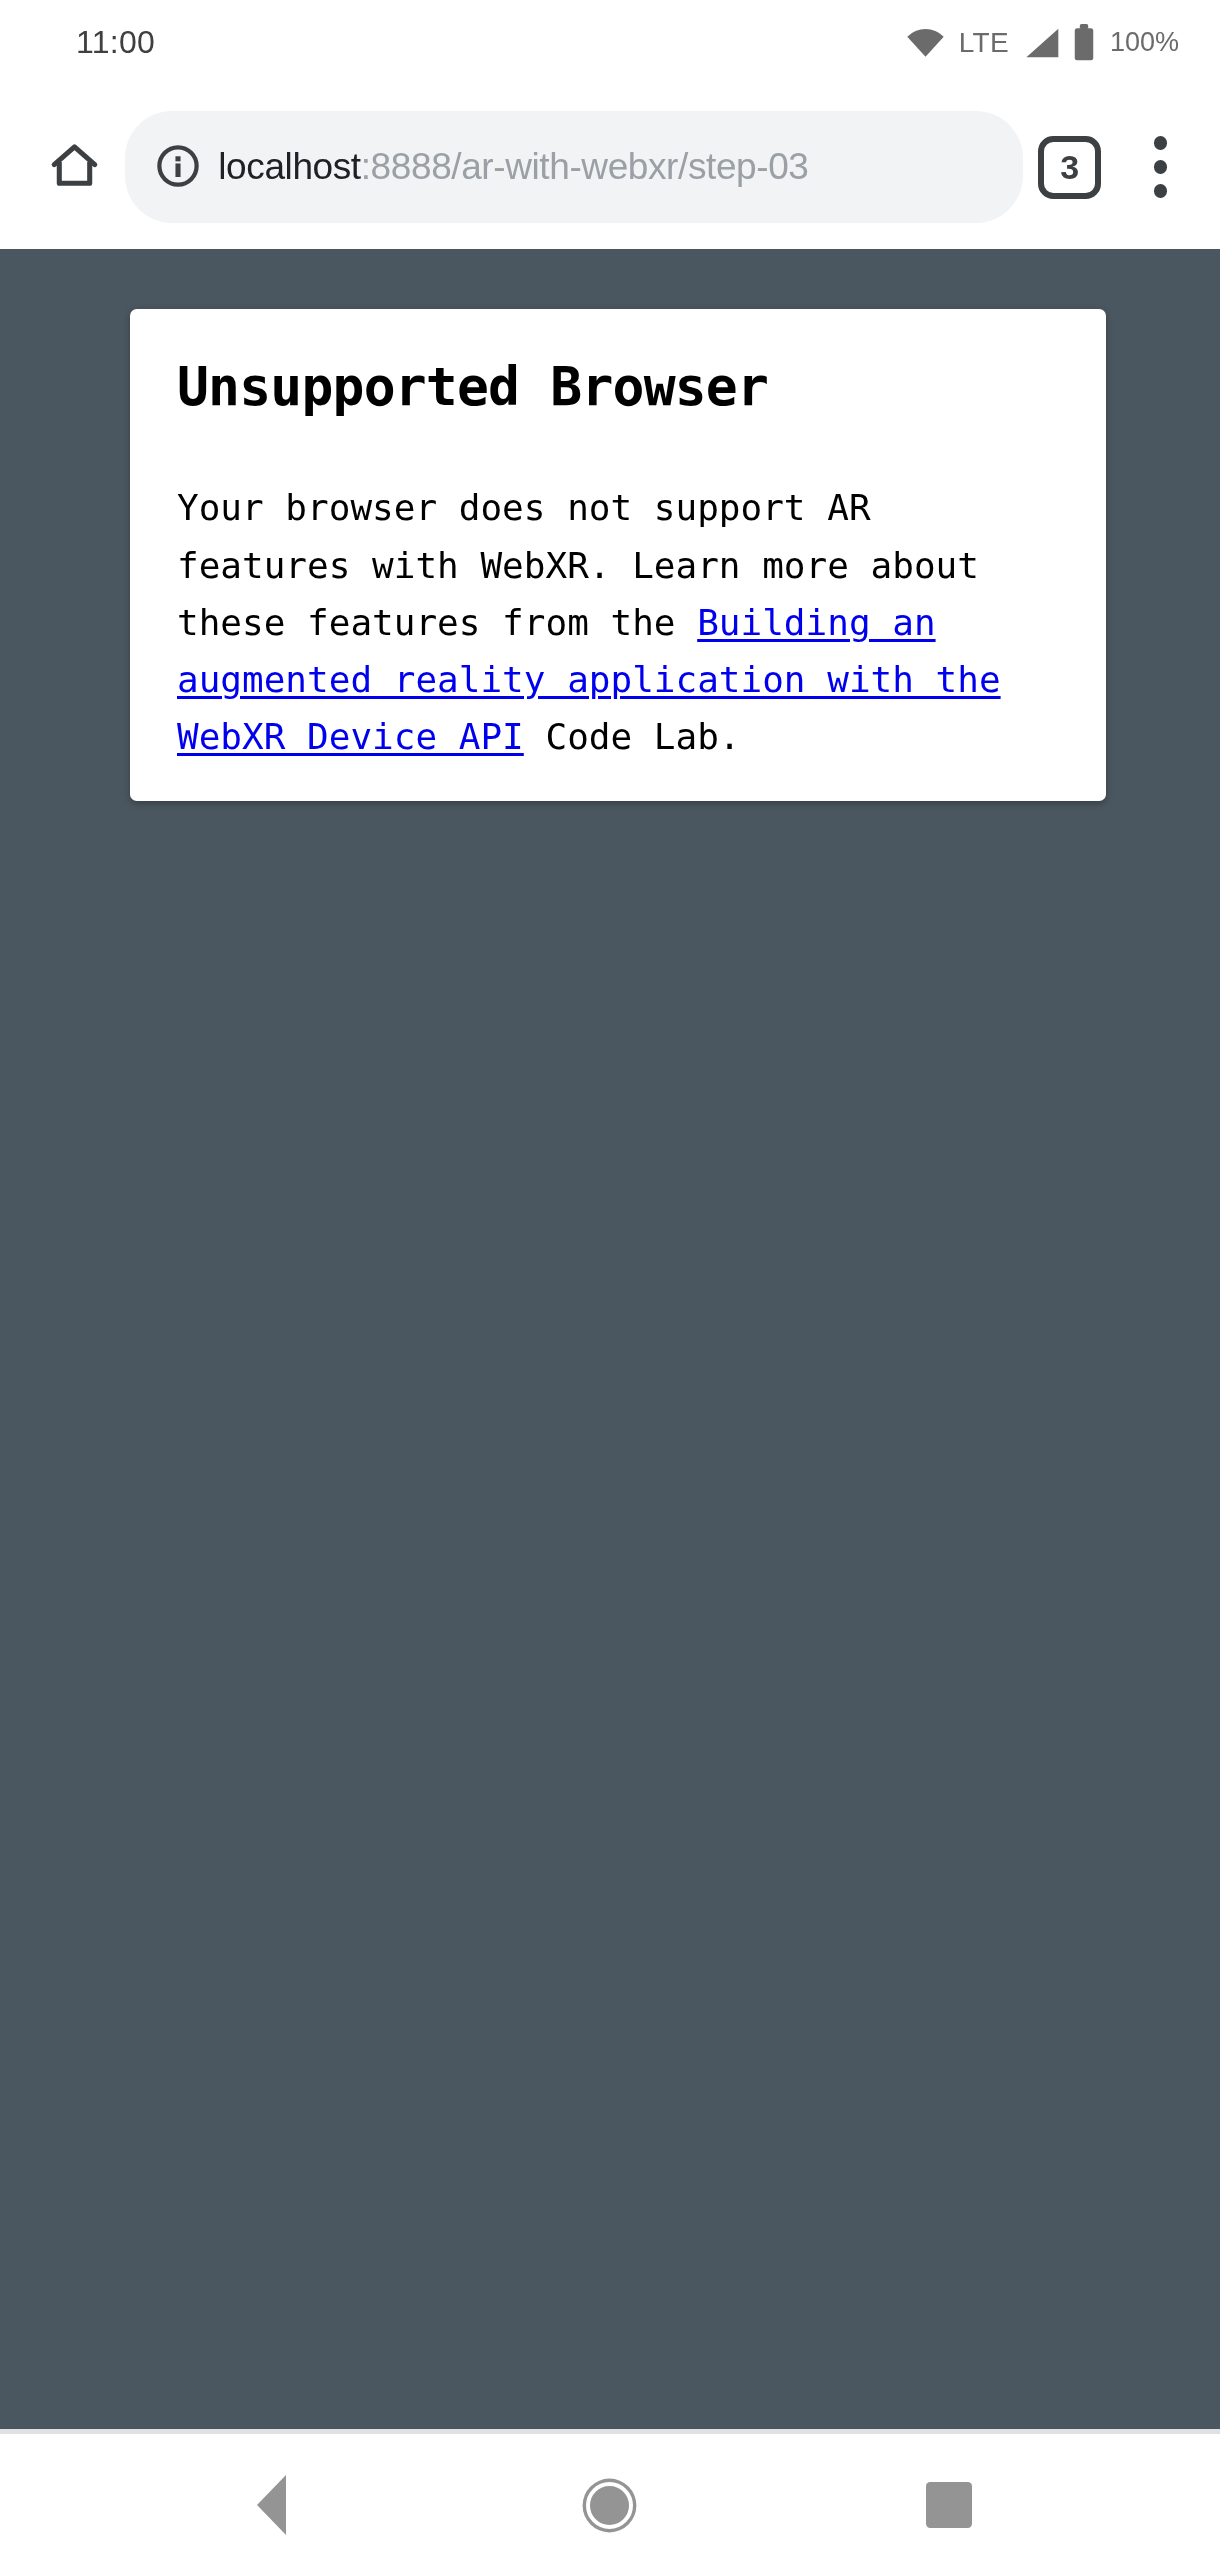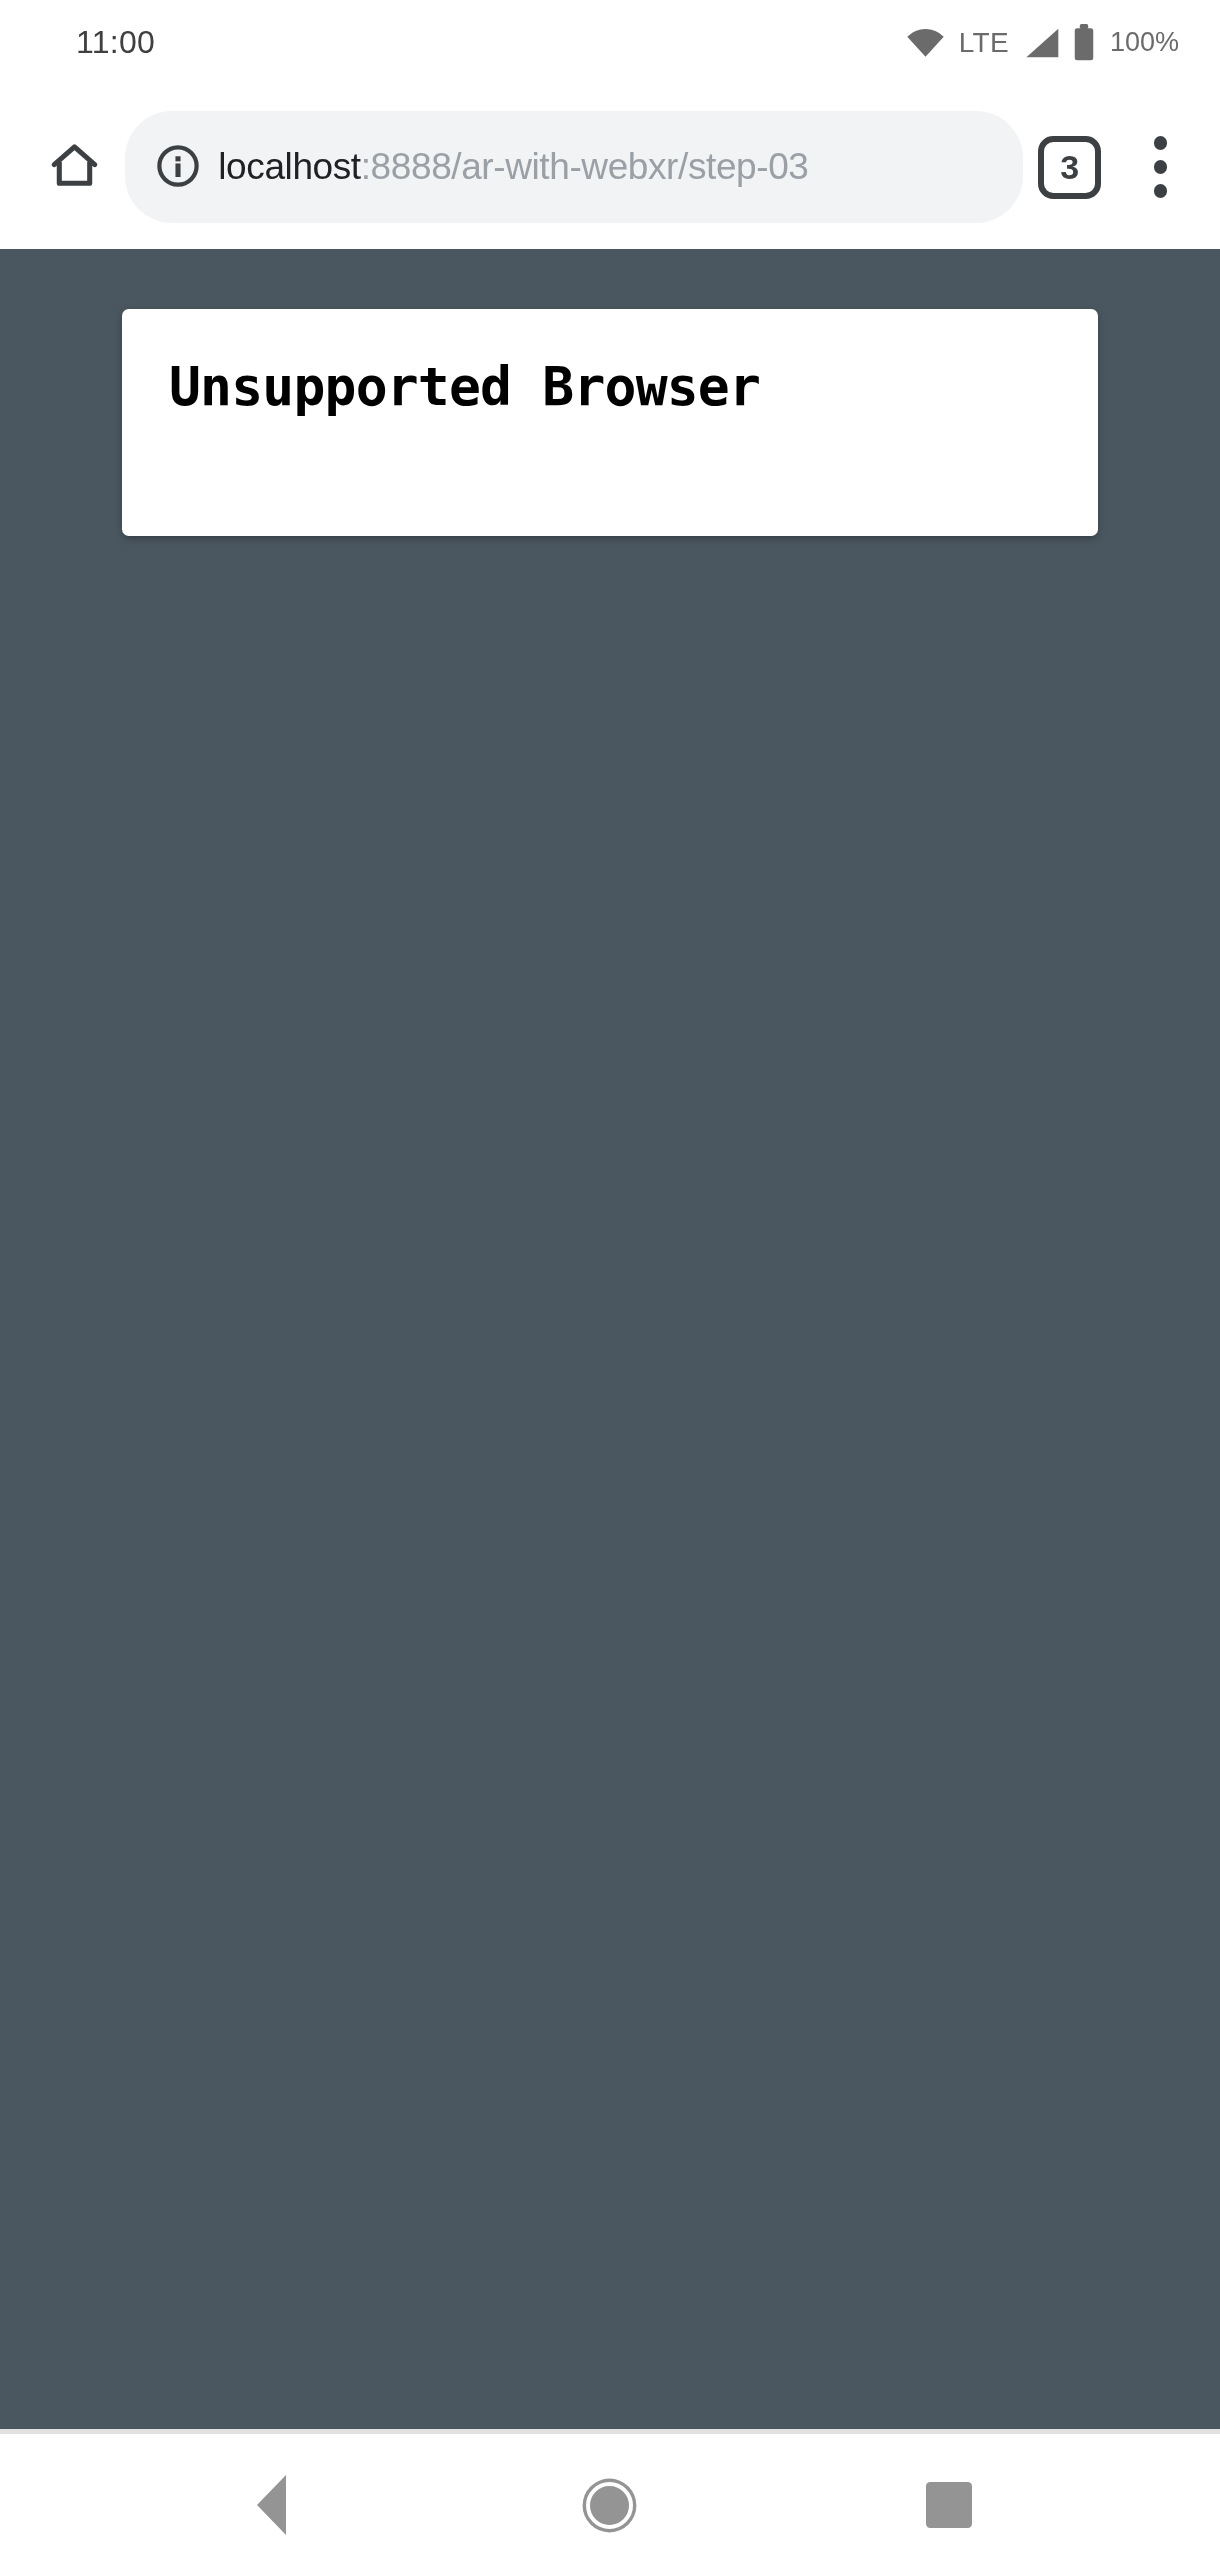--- a/index.html
+++ b/index.html
@@ -156,27 +156,27 @@
     flex: 1 1 auto;
     background: #4b5760;
     position: relative;
     overflow: hidden;
     border-bottom: 5.1px solid #dfe1e3;
     box-sizing: border-box;
   }
 
   .card {
     position: absolute;
-    left: 122px;
+    left: 130px;
     top: 60px;
     width: 976px;
     background: #ffffff;
     border-radius: 6.8px;
     box-shadow: 0 2.5px 7.6px rgba(0,0,0,0.28);
-    padding: 49px 47px 57px 47px;
+    padding: 49px 47px 36px 47px;
     box-sizing: border-box;
   }
   .card-title {
     font-family: "DejaVu Sans Mono", "Liberation Mono", monospace;
     font-size: 53px;
     font-weight: bold;
     color: #000000;
     margin: 0 0 63px 0;
     line-height: 1.1;
     letter-spacing: -0.8px;
@@ -298,20 +298,21 @@
     <div class="overflow-menu">
       <i></i>
       <i></i>
       <i></i>
     </div>
   </div>
 
   <div class="page-content">
     <div class="card">
       <h1 class="card-title">Unsupported Browser</h1>
+      <p class="card-body"><span>Your browser does not support AR features with WebXR. Learn more about these features from the </span><a href="#">Building an augmented reality application with the WebXR Device API</a><span> Code Lab.</span></p>
     </div>
   </div>
 
   <div class="nav-bar">
     <div class="nav-btn">
       <span class="nav-back"></span>
     </div>
     <div class="nav-btn">
       <span class="nav-home"></span>
     </div>

